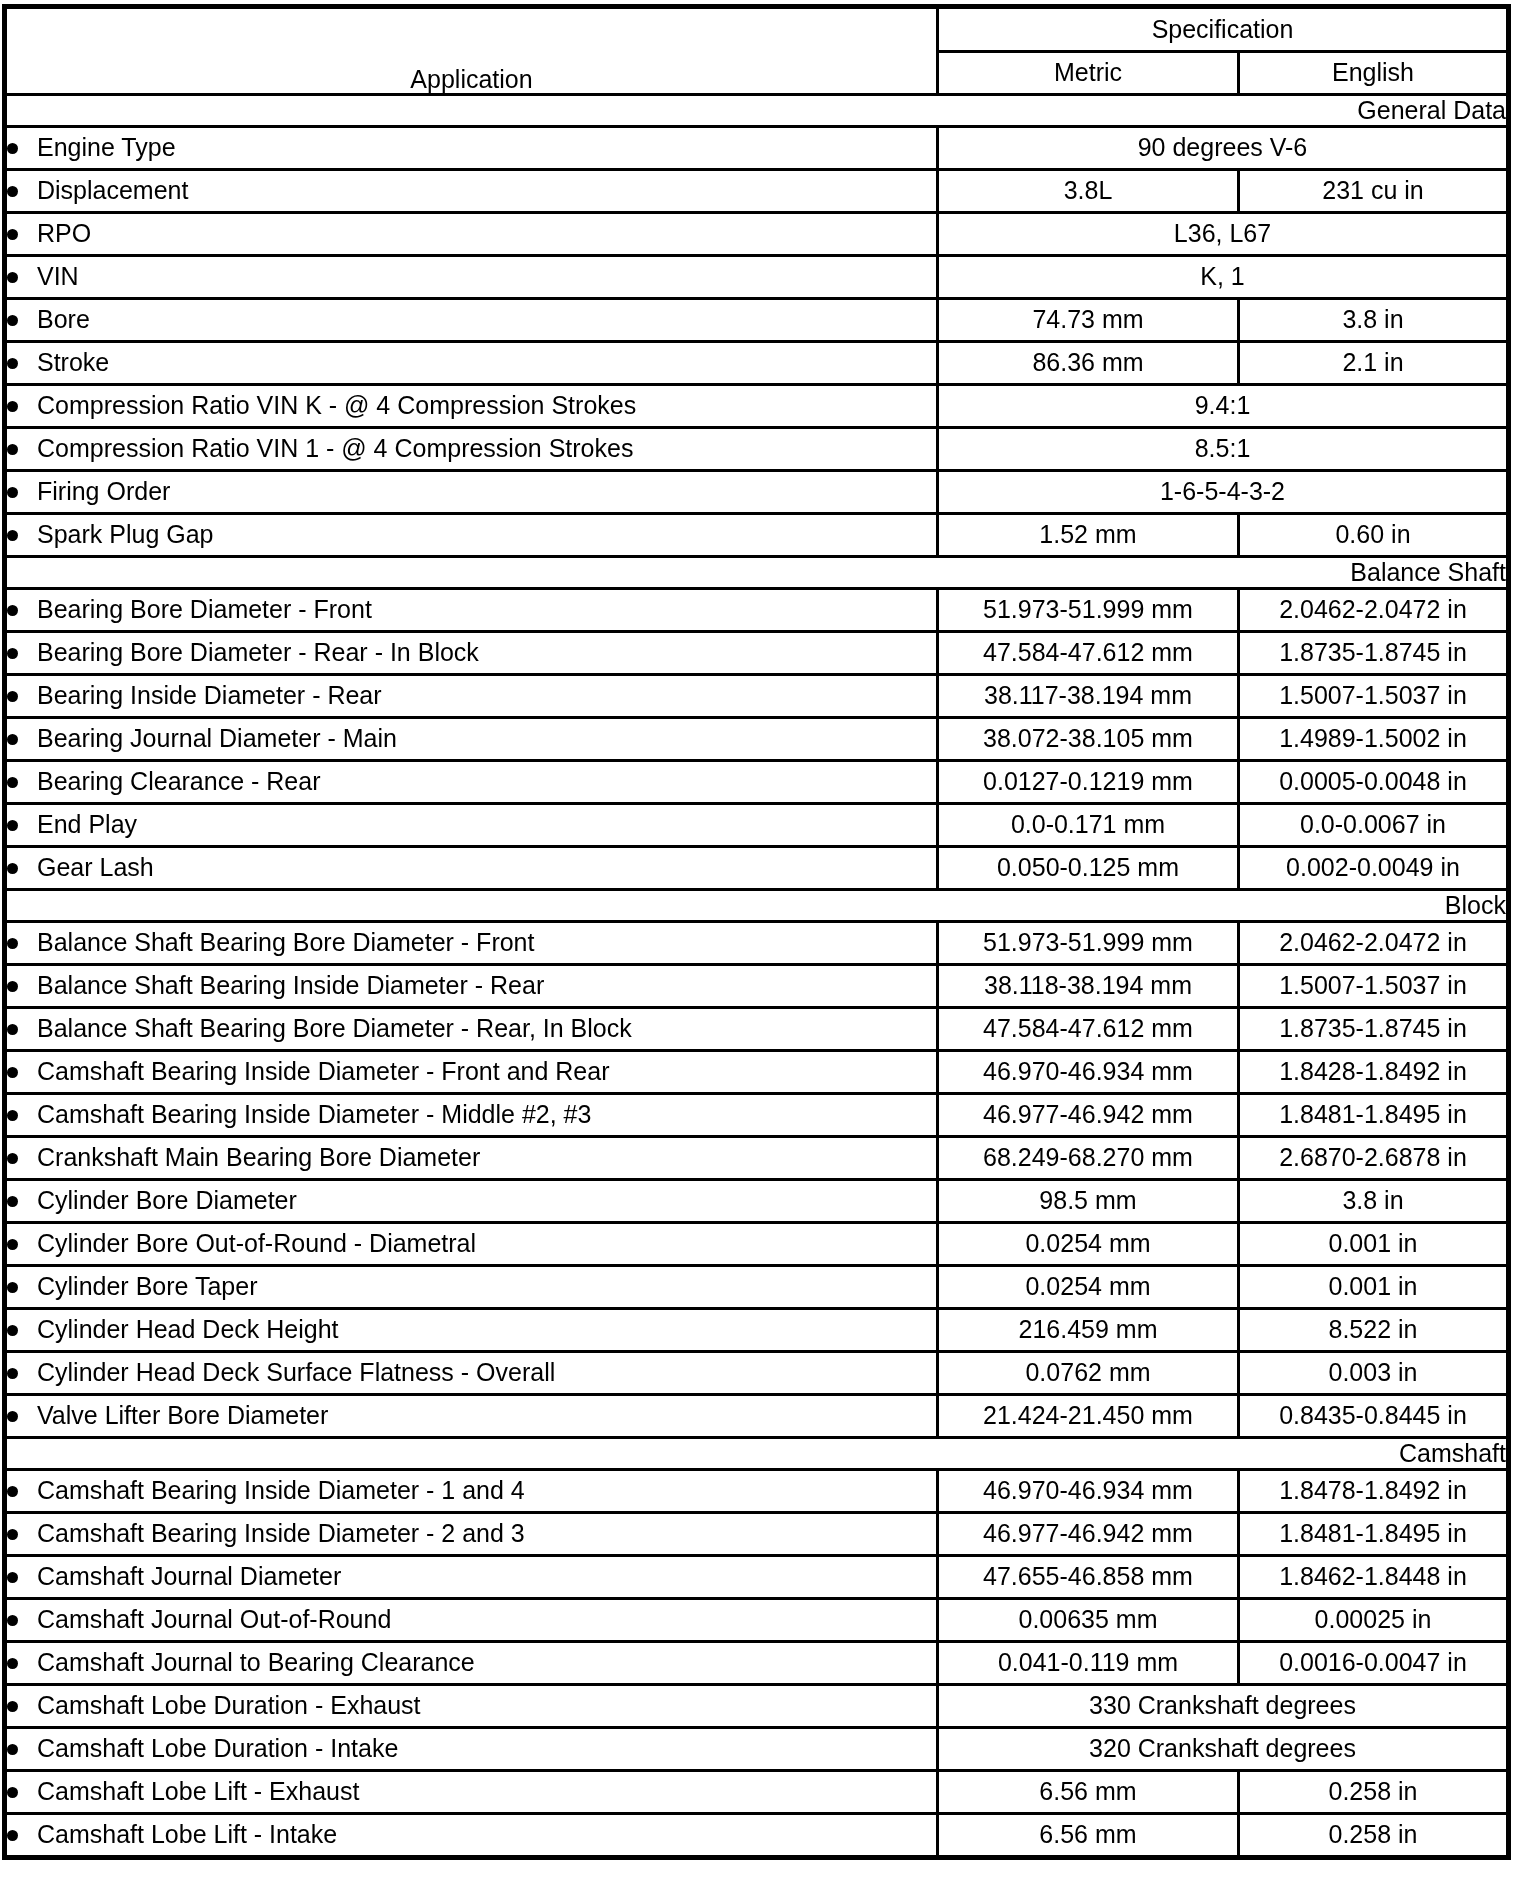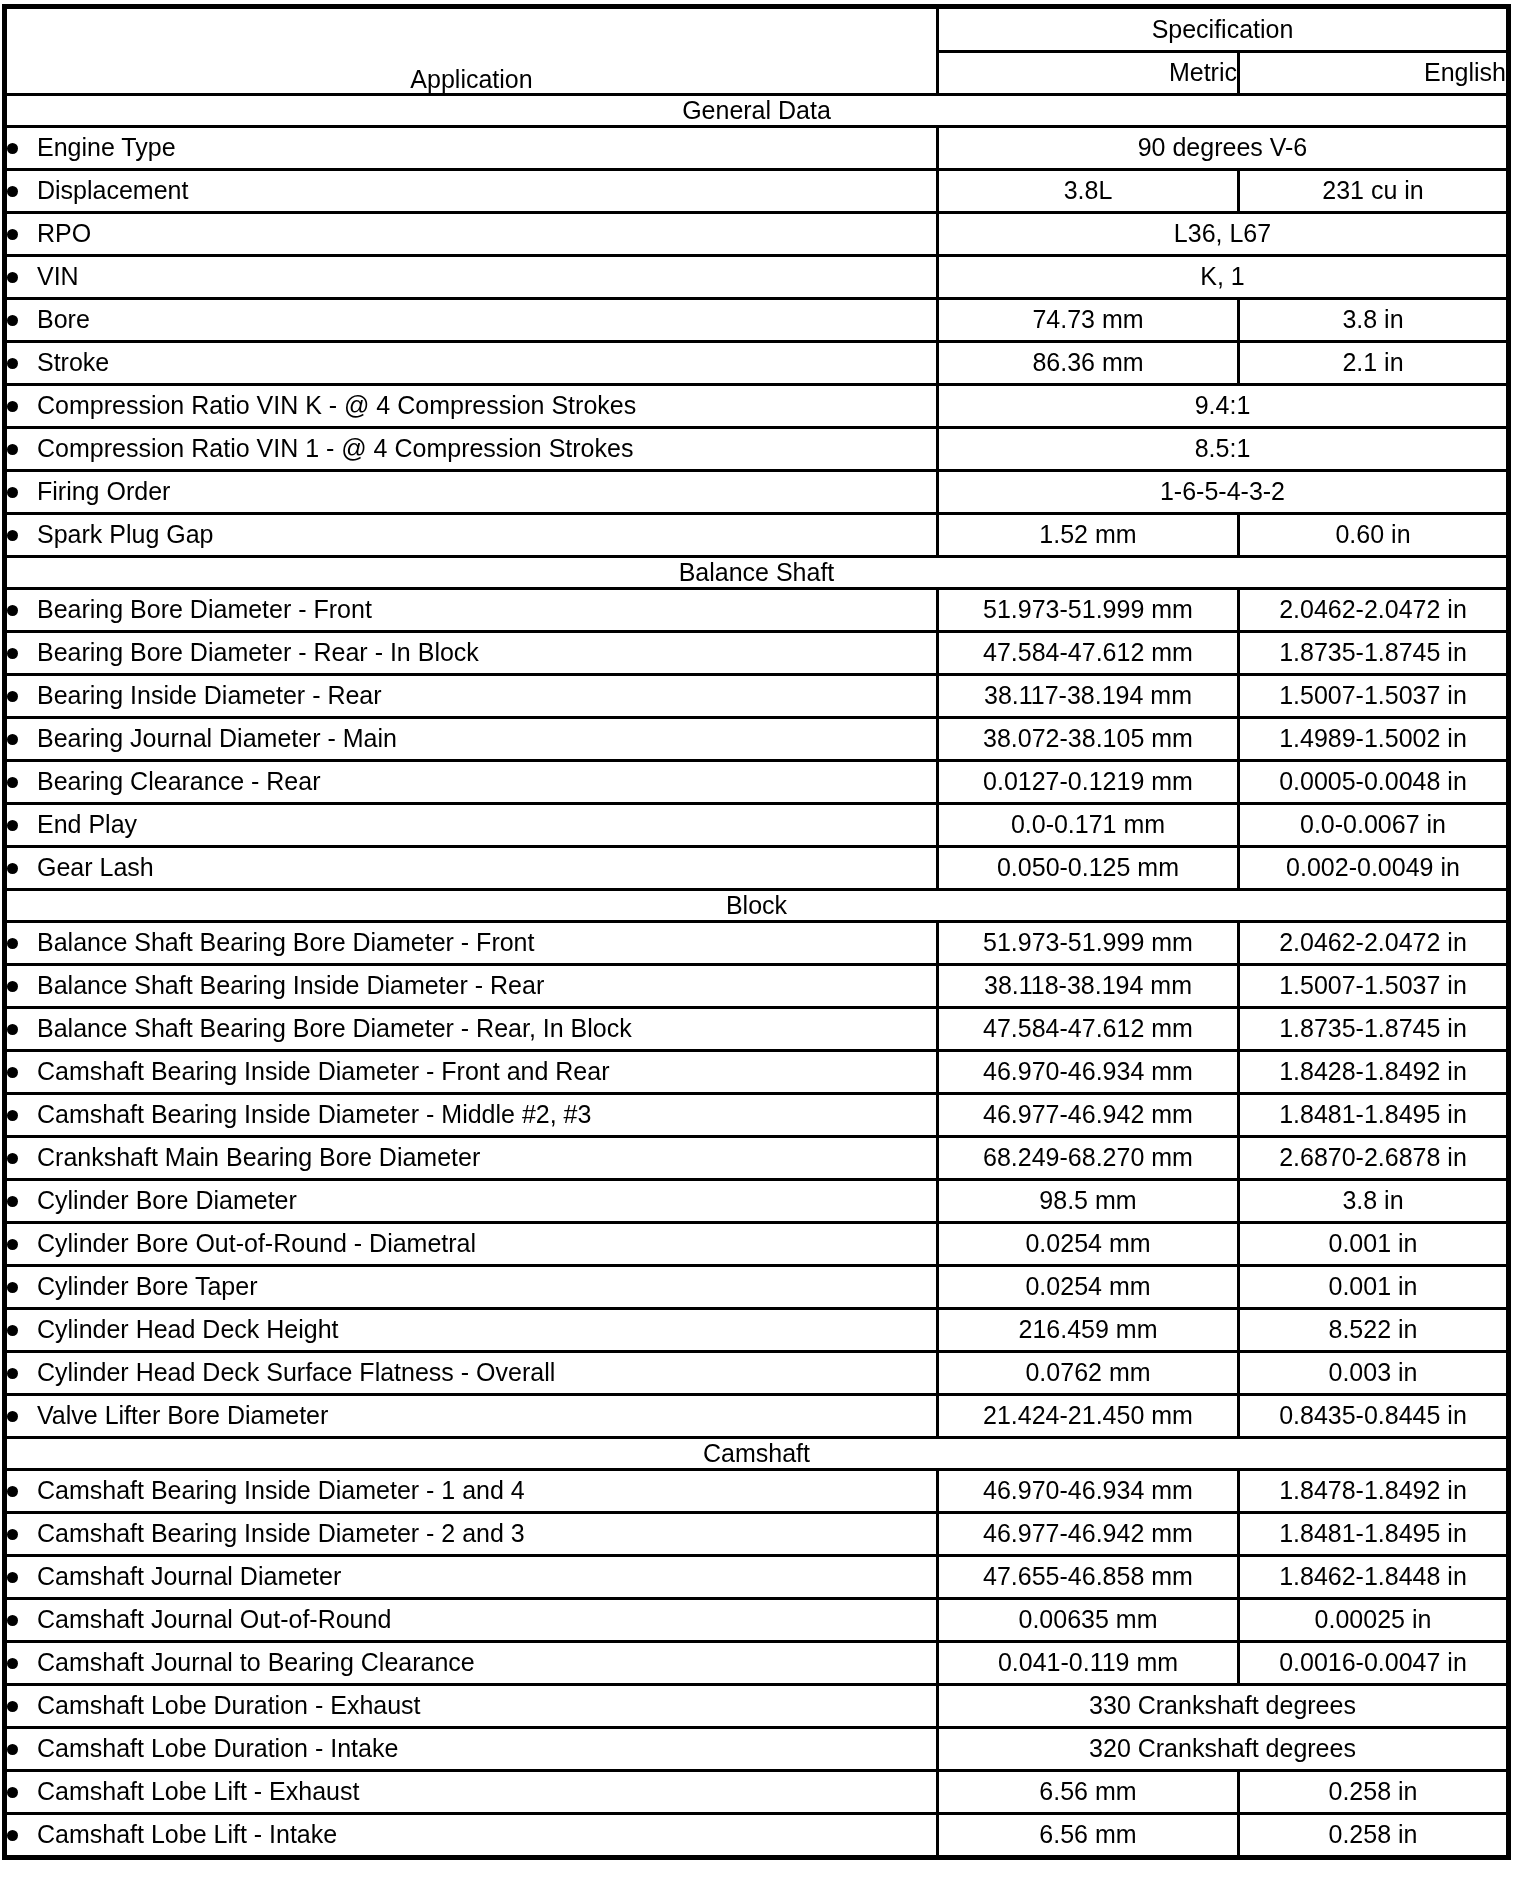--- a/index.html
+++ b/index.html
@@ -24,33 +24,33 @@
     padding:0;
     overflow:hidden;
     white-space:nowrap;
   }
   col.c-app{width:933px;}
   col.c-metric{width:301px;}
   col.c-english{width:270px;}
 
   
   tr.hrow1 th{height:41px;}
-  tr.hrow2 th{height:40px;border-bottom:5px solid #000;text-align:right;}
+  tr.hrow2 th{height:40px;border-bottom:5px solid #000;}
   th{font-weight:normal;text-align:center;vertical-align:middle;}
   th.app-head{vertical-align:bottom;padding-bottom:8px;border-bottom:5px solid #000;}
   th.spec-head{border-bottom:2px solid #000;}
   th.english-head{border-left:2px solid #000;}
 
   
   tr.section td{
     height:29px;
     border-top:4px solid #000;
     border-bottom:4px solid #000;
     padding-left:8px;
-    text-align:center;
+    text-align:right;
     vertical-align:middle;
   }
 
   
   tr.data td{height:40px;vertical-align:middle;}
   td.app-cell{padding-left:32px;text-align:left;}
   .bullet{
     display:inline-block;
     width:11px;height:11px;
     border-radius:50%;

